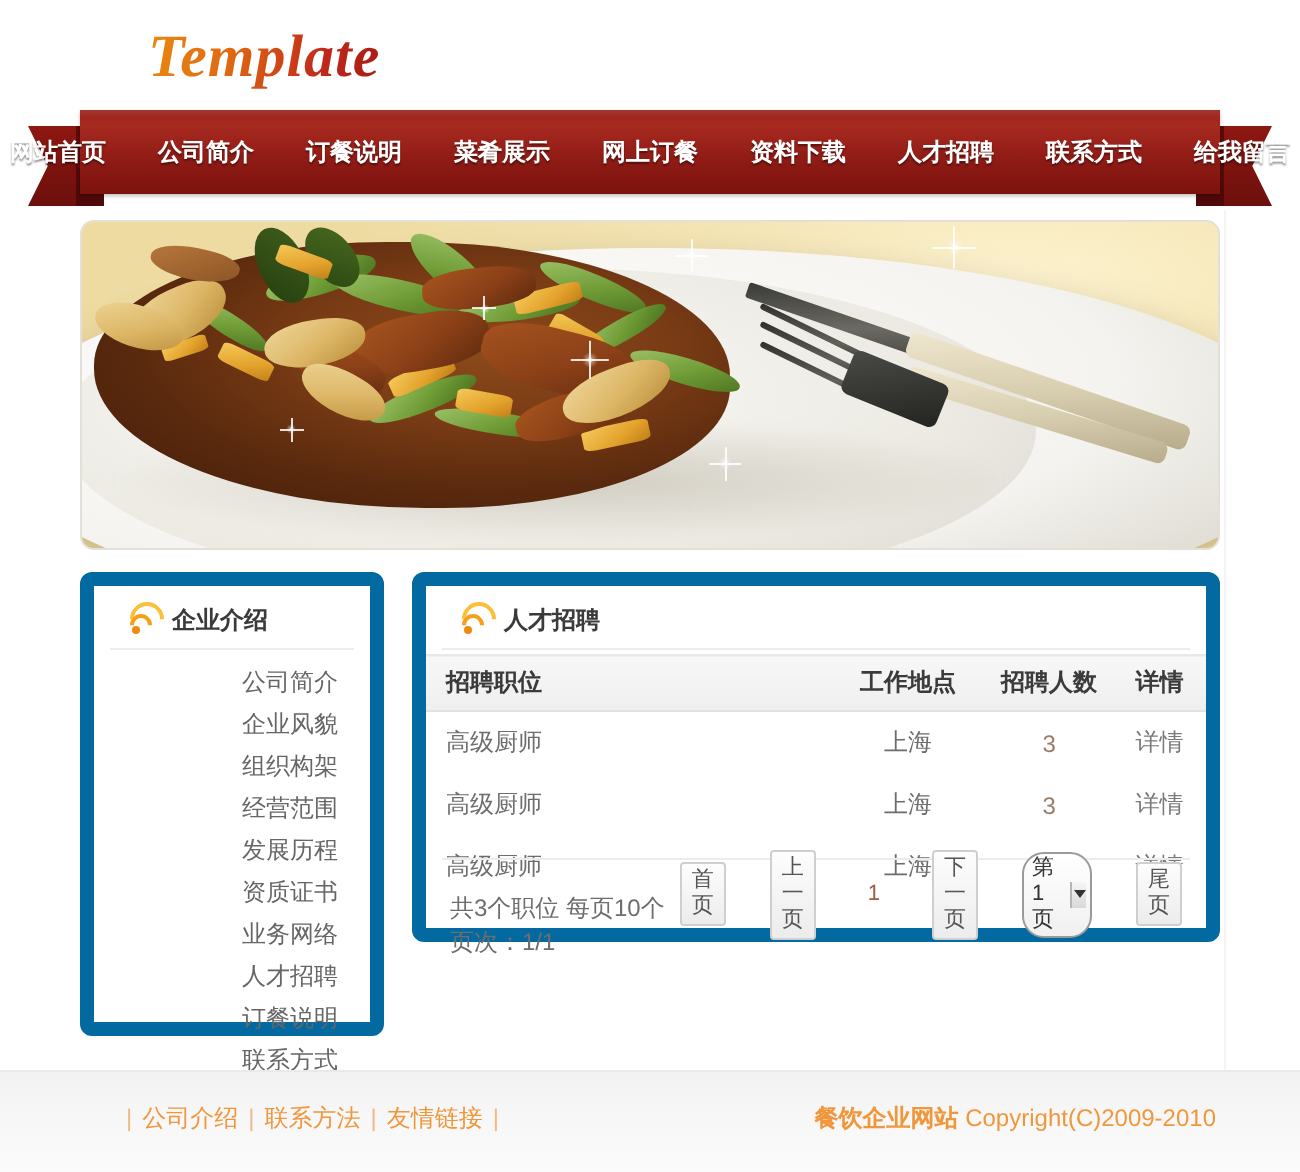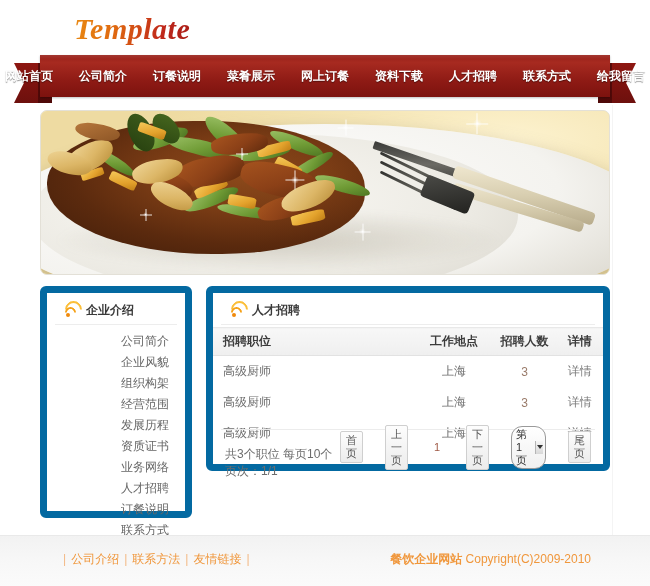--- a/index.html
+++ b/index.html
@@ -412,21 +412,21 @@
   }
   .footer-links span.sep { color: #f3b985; margin: 0 5px; }
   .footer-links a {
     color: #f0973c;
     text-decoration: none;
     cursor: pointer;
     text-align: center;
   }
   .footer-copy {
     position: absolute;
-    right: 19px;
+    right: 2px;
     top: 15px;
     font-size: 12px;
     color: #f0973c;
     white-space: nowrap;
   }
   .footer-copy .cn { font-weight: bold; }
 
   .right-edge {
     position: absolute;
     left: 612px;

